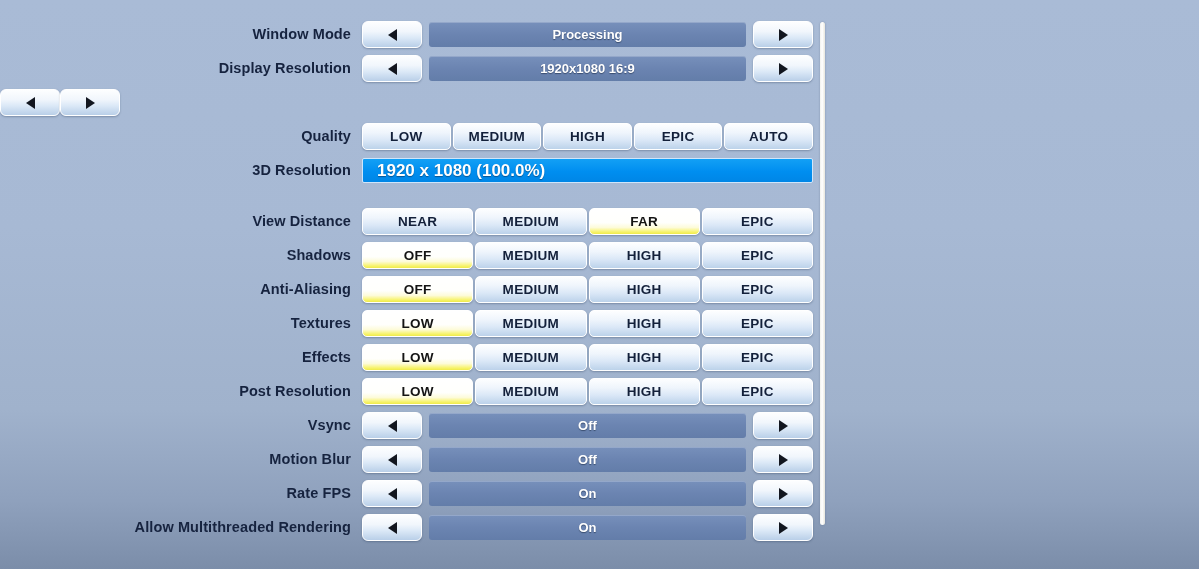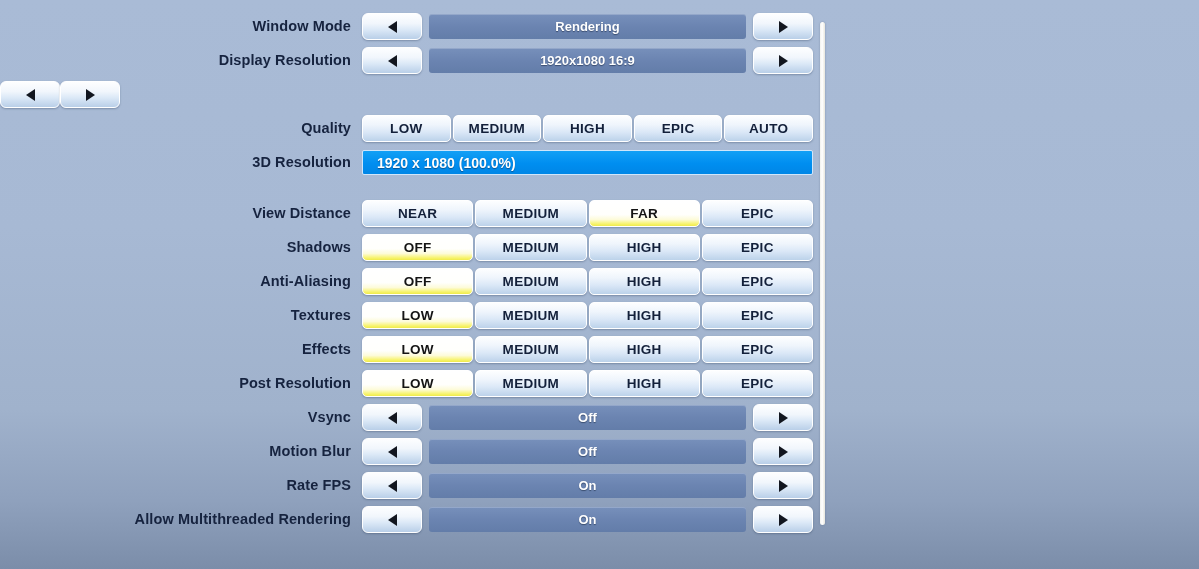--- a/index.html
+++ b/index.html
@@ -20,21 +20,21 @@
         #a0b2cc 72%,
         #8fa1bd 88%,
         #7b8da9 100%);
     position: relative;
   }
 
   
   #settings-panel {
     position: absolute;
     left: 0;
-    top: 8px;
+    top: 16px;
     width: 830px;
     height: 535px;
     padding-top: 4px;
   }
 
   .settings-row {
     display: flex;
     align-items: center;
     height: 29px;
     margin-bottom: 5px;
@@ -108,21 +108,21 @@
   .slider-bar {
     flex: 1 1 auto;
     height: 25px;
     border-radius: 2px;
     background: linear-gradient(to bottom, #13a0f5 0%, #008ef0 55%, #0086e6 100%);
     border: 1px solid #cfe6fb;
     display: flex;
     align-items: center;
     padding-left: 14px;
     color: #ffffff;
-    font-size: 14px;
+    font-size: 17px;
     font-weight: bold;
     text-shadow: 0 1px 1px rgba(10,50,90,0.6);
     cursor: pointer;
   }
 
   
   .option-group {
     flex: 1 1 auto;
     display: flex;
     gap: 2px;
@@ -175,21 +175,21 @@
 </head>
 <body>
 
 <div id="settings-panel">
     <div class="settings-row">
       <div class="row-label">Window Mode</div>
       <div class="row-control">
         <div class="arrow-btn">
           <span class="arrow-glyph left"></span>
         </div>
-        <div class="value-bar">Rendering</div>
+        <div class="value-bar">Processing</div>
         <div class="arrow-btn">
           <span class="arrow-glyph right"></span>
         </div>
       </div>
     </div>
     <div class="settings-row">
       <div class="row-label">Display Resolution</div>
       <div class="row-control">
         <div class="arrow-btn">
           <span class="arrow-glyph left"></span>

